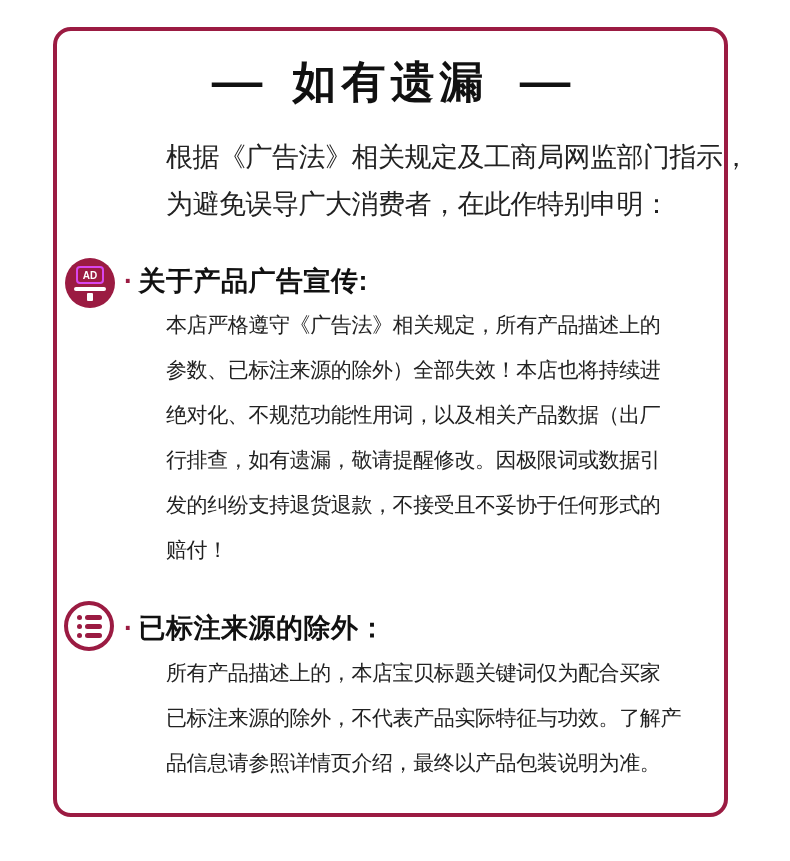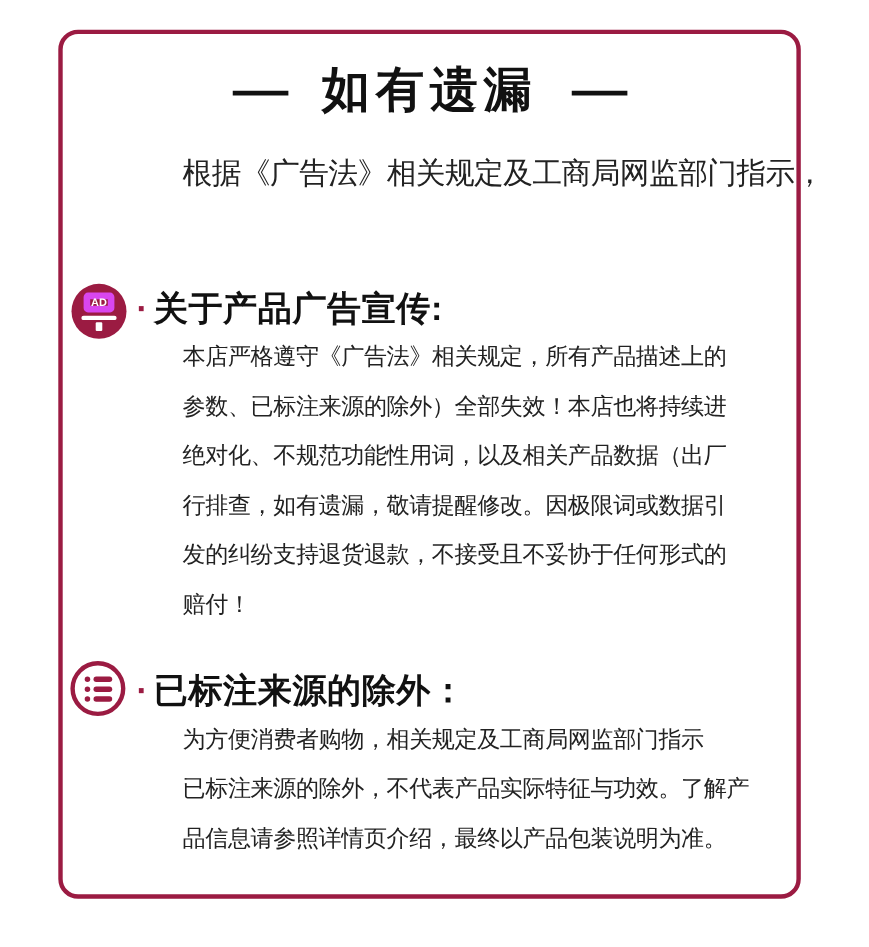--- a/index.html
+++ b/index.html
@@ -20,38 +20,38 @@
     font-size:44px; font-weight:700; color:var(--ink); line-height:48px;
   }
   .title-text { letter-spacing:5px; }
   .title-dash { font-weight:700; transform:scaleX(1.15); }
   .intro {
     position:absolute; left:128px; top:134px; width:600px;
     font-size:27px; line-height:47px; color:var(--body); letter-spacing:-0.5px;
   }
   .section-heading {
     position:absolute; left:124px;
-    font-size:31px; font-weight:700; color:var(--ink); line-height:46px;
+    font-size:27px; font-weight:700; color:var(--ink); line-height:46px;
     letter-spacing:0.5px; white-space:nowrap;
   }
   .section-heading .bullet { color:var(--accent); margin-right:5px; }
   .body-text {
     position:absolute; left:128px; width:600px;
     font-size:21px; line-height:45px; color:var(--body); letter-spacing:-0.4px;
   }
   .line { white-space:nowrap;margin-left:38px; }
 
   
   .icon-ad {
     position:absolute; left:65px; top:258px; width:50px; height:50px;
     background:var(--accent); border-radius:50%;
   }
   .ad-sign {
     position:absolute; left:11px; top:8px; width:28px; height:18px;
-    box-sizing:border-box; border:6px solid #d946ef; border-radius:4px;
+    box-sizing:border-box; border:2px solid #d946ef; border-radius:4px;
     display:flex; align-items:center; justify-content:center;
     font-size:10px; font-weight:700; color:#ffffff; letter-spacing:0;
   }
   .ad-base { position:absolute; left:9px; top:29px; width:32px; height:4px; background:#ffffff; border-radius:2px; }
   .ad-stem { position:absolute; left:22px; top:35px; width:6px; height:8px; background:#ffffff; border-radius:1px; }
 
   
   .icon-list {
     position:absolute; left:64px; top:601px; width:50px; height:50px;
     box-sizing:border-box; border:4px solid var(--accent); border-radius:50%;
@@ -68,20 +68,21 @@
 <div class="frame"></div>
 
 <div class="title-row">
   <span class="title-dash">—</span>
   <span class="title-text">如有遗漏</span>
   <span class="title-dash">—</span>
 </div>
 
 <div class="intro">
   <div class="line">根据《广告法》相关规定及工商局网监部门指示，</div>
+  <div class="line">为避免误导广大消费者，在此作特别申明：</div>
 </div>
 
 <div class="icon-ad">
   <div class="ad-sign">AD</div>
   <div class="ad-base"></div>
   <div class="ad-stem"></div>
 </div>
 
 <div class="section-heading" style="top:258px;">
   <span class="bullet">·</span><span>关于产品广告宣传:</span>
@@ -109,16 +110,16 @@
     <div class="list-dot"></div>
       <div class="list-bar"></div>
   </div>
 </div>
 
 <div class="section-heading" style="top:605px;">
   <span class="bullet">·</span><span>已标注来源的除外：</span>
 </div>
 
 <div class="body-text" style="top:650px;">
-  <div class="line">为方便消费者购物，相关规定及工商局网监部门指示</div>
+  <div class="line">所有产品描述上的，本店宝贝标题关键词仅为配合买家</div>
   <div class="line">已标注来源的除外，不代表产品实际特征与功效。了解产</div>
   <div class="line">品信息请参照详情页介绍，最终以产品包装说明为准。</div>
 </div>
 
 </body></html>

